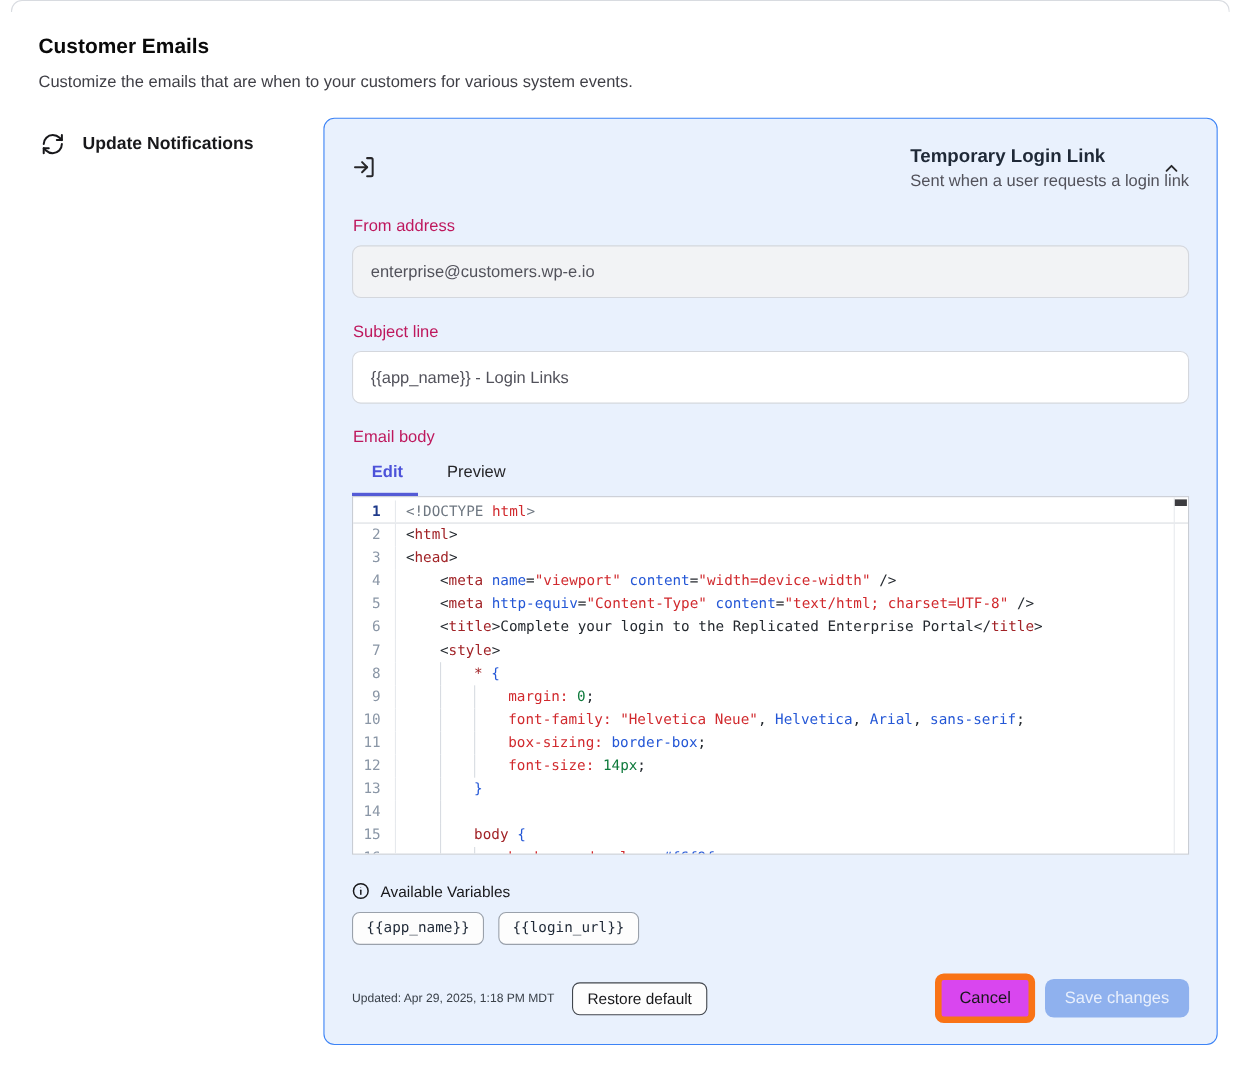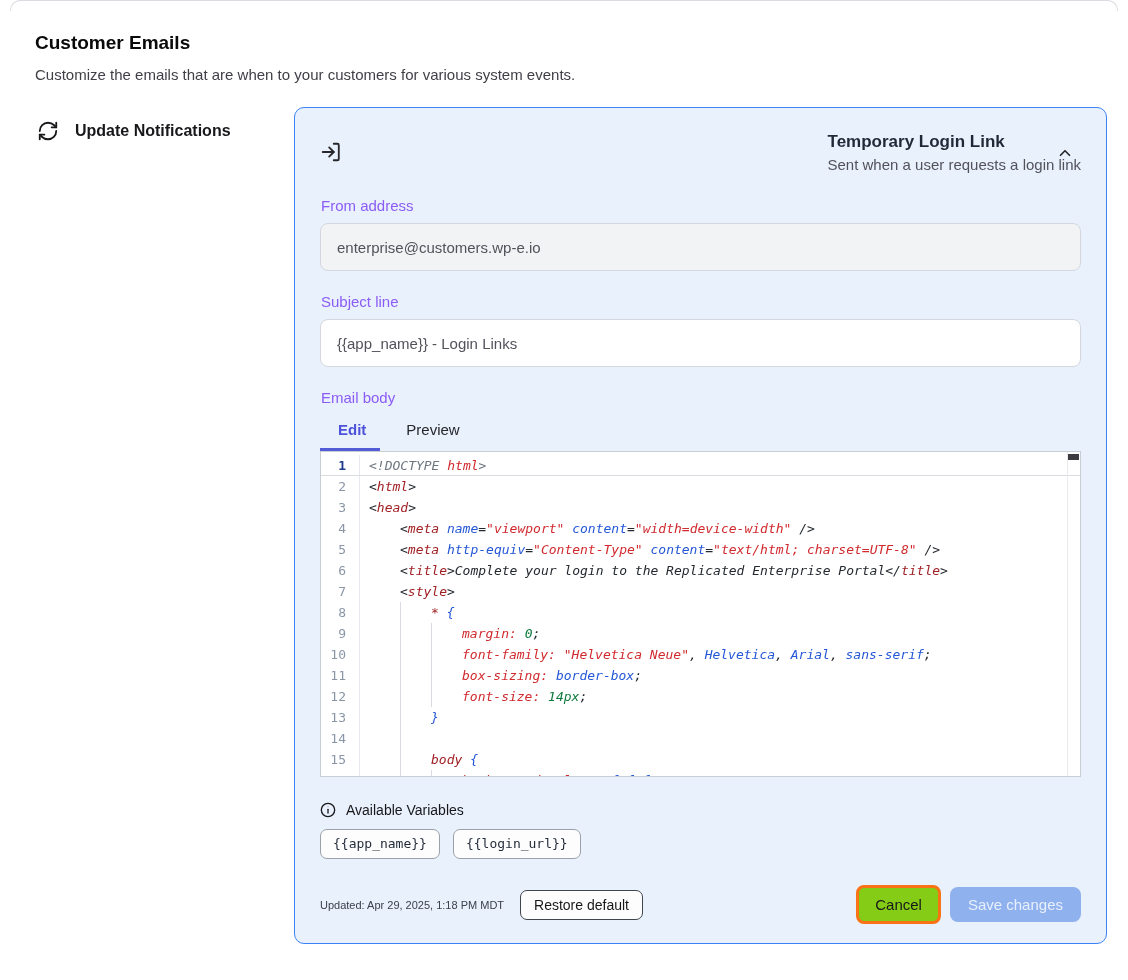--- a/index.html
+++ b/index.html
@@ -27,21 +27,21 @@
   .card { width:813px; flex:none; background:#e9f1fd; border:1px solid #3c83f6;
     border-radius:10px; padding:24px 25px 19px 25px; }
 
   .card-header { display:flex; gap:14px; position:relative;justify-content:space-between; }
   .header-icon { width:22px; height:22px; margin-top:9px; flex:none; }
   .hdr-title { font-size:17px; font-weight:700; color:#1f2937; }
   .hdr-sub { font-size:15px; color:#52525b; margin-top:4px; }
   .chevron-btn { position:absolute; right:6px; top:12px; width:20px; height:20px;
     background:none; border:none; cursor:pointer; }
 
-  .field-label { font-size:15px; color:#8b5cf6; margin:24px 0 9px 1px; }
+  .field-label { font-size:15px; color:#be185d; margin:24px 0 9px 1px; }
   .field-label.tight { margin-top:22px; }
   .input { display:block; width:100%; height:48px; border:1px solid #d4d7dd; border-radius:8px;
     background:#ffffff; font-size:15px; color:#52525b; padding:0 16px;
     font-family:"Liberation Sans","DejaVu Sans",sans-serif; }
   .input.disabled { background:#f2f3f5; }
 
   .tabs { display:flex; gap:40px; margin:15px 0 0 18px; font-size:15px; }
   .tab { background:none; border:none; cursor:pointer; font-size:15px; color:#27272a;
     font-family:inherit;text-align:center; }
   .tab.active { color:#4c52d9; font-weight:700; }
@@ -49,21 +49,21 @@
 
   
   .editor { position:relative; height:326px; border:1px solid #c9cdd4; background:#ffffff;
     overflow:hidden; font-family:"DejaVu Sans Mono",monospace; font-size:13px;
     line-height:21px; padding-top:3px; cursor:text; }
   .cm-line { display:flex; height:21px; white-space:pre; }
   .cm-line.active { border-bottom:1px solid #d9dde2; }
   .ln { width:39px; flex:none; text-align:right; padding-right:13px; color:#8a96a6;
     border-right:1px solid #e6e9ed; }
   .cm-line.active .ln { color:#1e3a8a; font-weight:700; }
-  .code { flex:1; padding-left:9px; white-space:pre;font-style:italic; }
+  .code { flex:1; padding-left:9px; white-space:pre; }
   .ind { display:inline-block; width:31px; height:21px; vertical-align:top; }
   .ind.guide { border-left:1px solid #d8dce2; }
   .tk-pl { color:#24292f; } .tk-gy { color:#6e7781; } .tk-tg { color:#a12226; }
   .tk-rd { color:#d12a2e; } .tk-bl { color:#2457d6; } .tk-gr { color:#0e7a3c; }
   .vscroll { position:absolute; top:0; right:0; bottom:0; width:13px;
     border-left:1px solid #e8eaee; background:transparent; }
   .vthumb { position:absolute; top:2px; right:1px; width:11px; height:6px; background:#3c3c40; }
 
   .vars-head { display:flex; align-items:center; gap:10px; margin-top:25px;
     font-size:14px; color:#18181b; }
@@ -72,21 +72,21 @@
   .chip { font-family:"DejaVu Sans Mono",monospace; font-size:13px; color:#1f2937;
     background:#fdfdfd; border:1px solid #9aa1ab; border-radius:7px; padding:6px 12px 7px;
     cursor:pointer; }
 
   .footer { display:flex; align-items:center; margin-top:26px; }
   .updated { font-size:11px; color:#3a4149; }
   .restore-btn { margin-left:16px; font-size:14px; color:#18181b; background:#fdfdfd;
     border:1px solid #41464d; border-radius:7px; padding:6px 13px; cursor:pointer;
     font-family:inherit; }
   .spacer { flex:1; }
-  .cancel-btn { font-size:15px; color:#18181b; background:#84cc16; border:3px solid #f97316;
+  .cancel-btn { font-size:15px; color:#18181b; background:#d946ef; border:6px solid #f97316;
     border-radius:8px; padding:8px 16px; cursor:pointer; font-family:inherit; }
   .save-btn { margin-left:9px; font-size:15px; color:#e8effc; background:#8fb1ee;
     border:none; border-radius:8px; padding:9px 18px; cursor:default; font-family:inherit; }
 </style>
 </head>
 <body>
 
 <div class="top-edge"></div>
 
 <h1 class="page-title">Customer Emails</h1>

